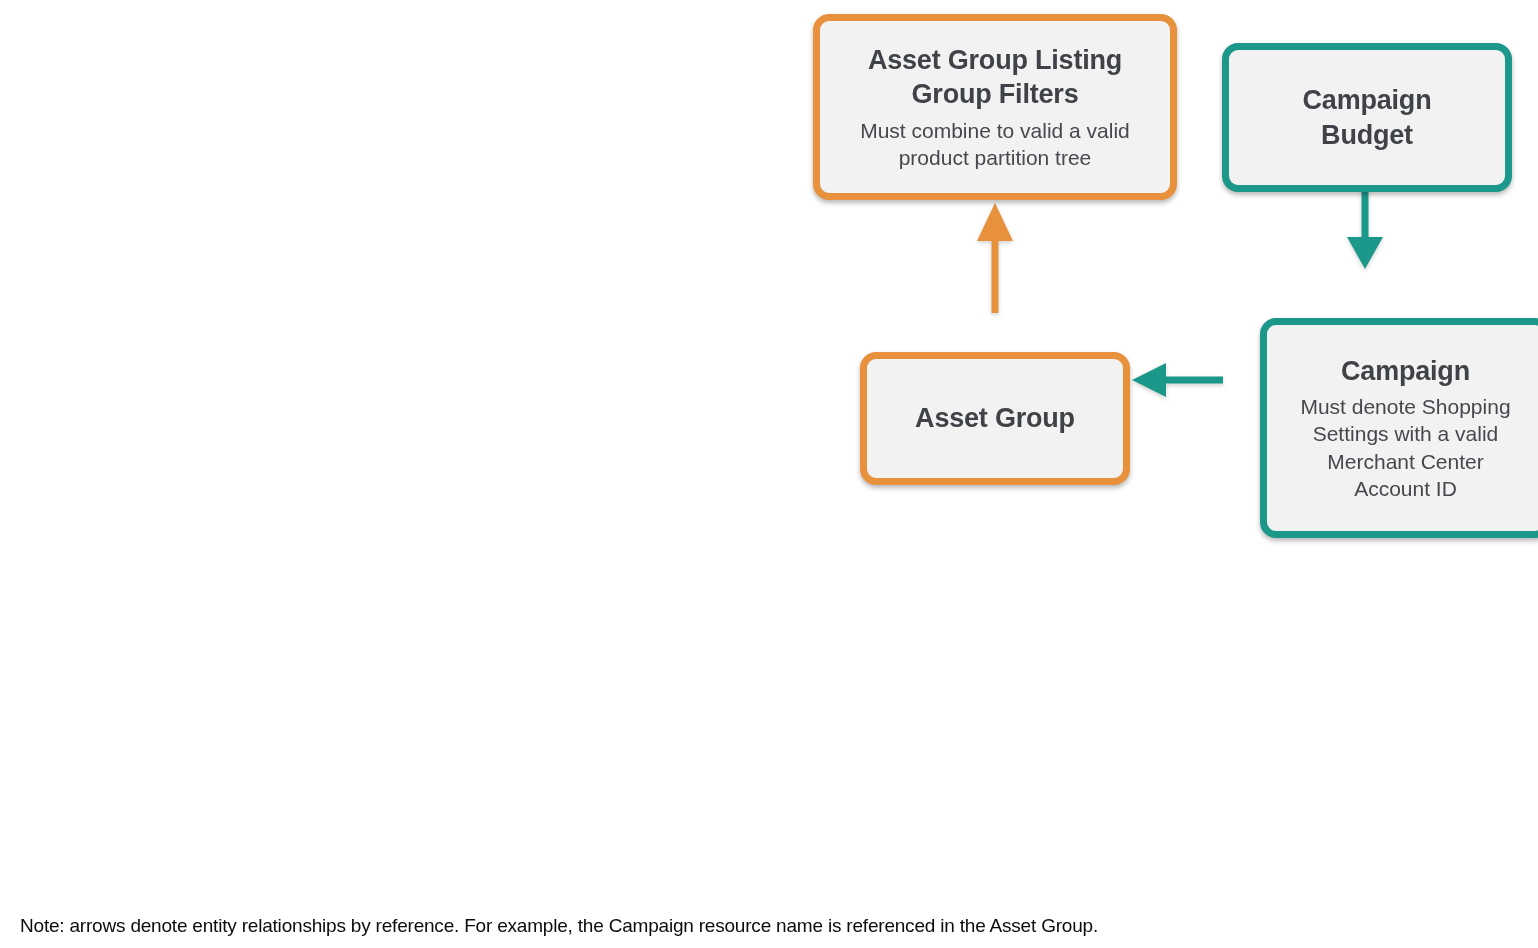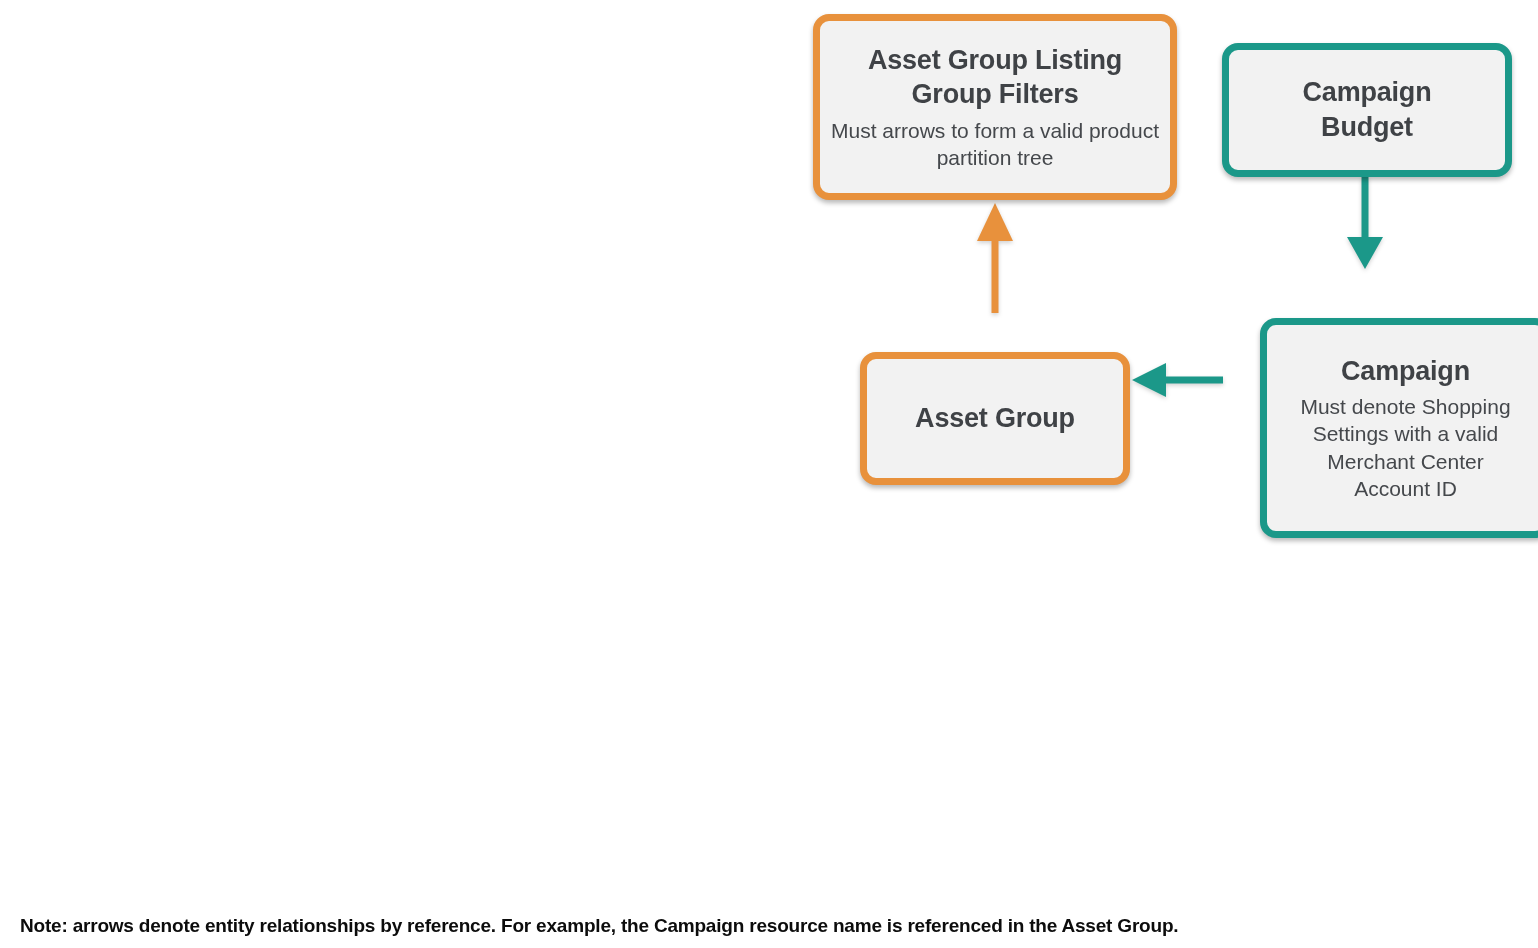--- a/index.html
+++ b/index.html
@@ -52,32 +52,32 @@
   }
   .node .subtitle {
     font-size: 21px;
     font-weight: 400;
     line-height: 1.3;
     color: var(--subtitle-text, #45484C);
     margin-top: 5px;
   }
 
   #node-aglgf          { left: 813px;  top: 14px;  width: 364px; height: 186px; }
-  #node-campaign-budget{ left: 1222px; top: 43px;  width: 290px; height: 134px; }
+  #node-campaign-budget{ left: 1222px; top: 43px;  width: 290px; height: 149px; }
   #node-campaign       { left: 1260px; top: 270px; width: 291px; height: 220px; margin-top: 48px; }
   #node-asset-group    { left: 860px;  top: 312px; width: 270px; height: 133px; margin-top: 40px; }
 
   #node-campaign-budget .title { max-width: 180px; }
   #node-campaign .subtitle     { max-width: 220px; }
 
   .note {
     position: absolute;
     left: 20px; top: 915px;
     font-size: 19px;
-    font-weight: 700;
+    font-weight: 400;
     letter-spacing: -0.2px;
     color: var(--note-text, #0C0C0C);
     white-space: nowrap;
   }
 </style>
 </head>
 <body>
 
 <div class="canvas">
 
@@ -91,21 +91,21 @@
       <polygon class="fill-teal" points="1365,269 1347,237 1383,237"></polygon>
     </g>
     <g>
       <line class="stroke-teal" x1="1223" y1="380" x2="1163" y2="380"></line>
       <polygon class="fill-teal" points="1132,380 1166,363 1166,397"></polygon>
     </g>
   </svg>
 
   <div class="node orange" id="node-aglgf">
     <div class="title">Asset Group Listing Group Filters</div>
-    <div class="subtitle">Must arrows to form a valid product partition tree</div>
+    <div class="subtitle">Must combine to valid a valid product partition tree</div>
   </div>
 
   <div class="node teal" id="node-campaign-budget">
     <div class="title">Campaign Budget</div>
   </div>
 
   <div class="node teal" id="node-campaign">
     <div class="title">Campaign</div>
     <div class="subtitle">Must denote Shopping Settings with a valid Merchant Center Account ID</div>
   </div>

